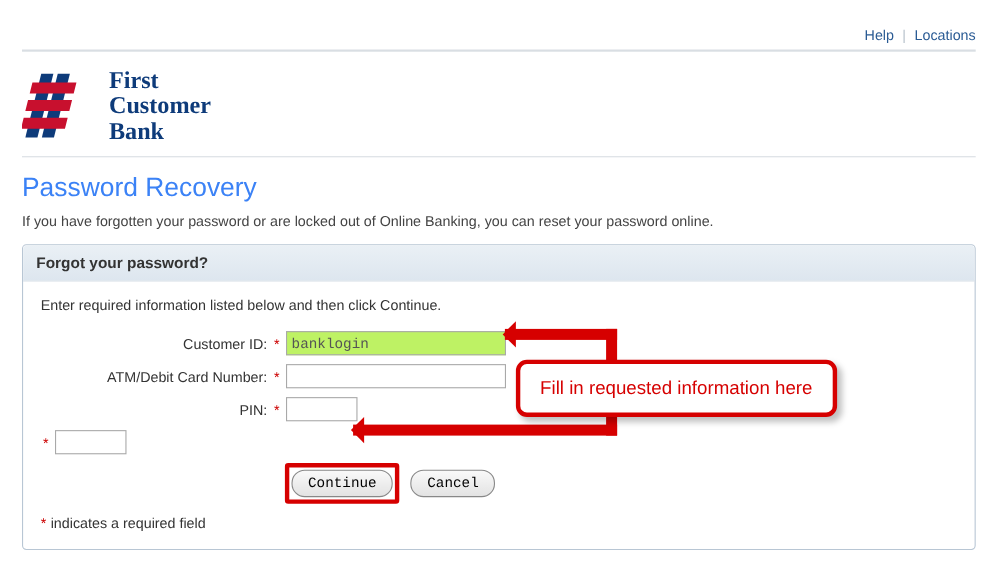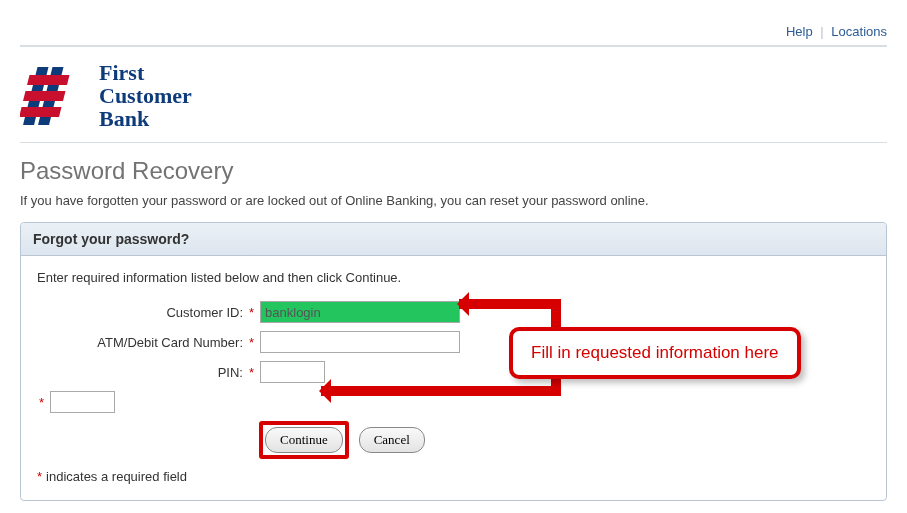--- a/index.html
+++ b/index.html
@@ -44,21 +44,21 @@
     .logo-text {
       font-family: Georgia, 'Times New Roman', serif;
       font-weight: bold;
       color: #0e3b7a;
       font-size: 22px;
       line-height: 1.05;
     }
     h1.page-title {
       font-size: 24px;
       font-weight: normal;
-      color: #737373;
+      color: #3b82f6;
       margin-bottom: 8px;
     }
     .page-intro {
       color: #444;
       margin-bottom: 14px;
     }
     .panel {
       border: 1px solid #b8c6d4;
       border-radius: 4px;
       overflow: visible;
@@ -93,34 +93,35 @@
     }
     .req { color: #c00; margin: 0 6px 0 2px; }
     input[type="text"], input[type="password"] {
       border: 1px solid #a9a9a9;
       padding: 2px 4px;
       font-size: 13px;
       height: 22px;
       background: #fff;
     }
     input[readonly] {
-      background: #22c55e;
+      background: #bef264;
       color: #555;
+      font-family: Liberation Mono, monospace;
     }
     .w-wide { width: 200px; }
     .w-small { width: 65px; }
     .btn-row {
       display: flex;
       align-items: center;
       margin-left: 222px;
       gap: 10px;
       margin-top: 8px;
     }
     button {
-      font-family: Liberation Serif, serif;
+      font-family: Liberation Mono, monospace;
       font-size: 13px;
       padding: 4px 14px;
       border: 1px solid #888;
       border-radius: 12px;
       background: linear-gradient(#f9f9f9, #e3e3e3);
       cursor: pointer;
     }
     .continue-box {
       border: 4px solid #d60000;
       border-radius: 3px;
@@ -247,16 +248,16 @@
     <div class="annotation-layer">
 
       <div class="arrow" style="top:76px; left:438px; width:102px;"></div>
 
       <div class="vconn" style="top:76px; left:530px; height:46px;"></div>
 
       <div class="arrow" style="top:163px; left:300px; width:240px;"></div>
 
       <div class="vconn" style="top:150px; left:530px; height:23px;"></div>
 
-      <div class="callout" style="top:104px; left:448px;margin-left:40px;">Fill in requested information here</div>
+      <div class="callout" style="top:104px; left:448px;">Fill in requested information here</div>
     </div>
   </div>
 </div>
 
 </body></html>

